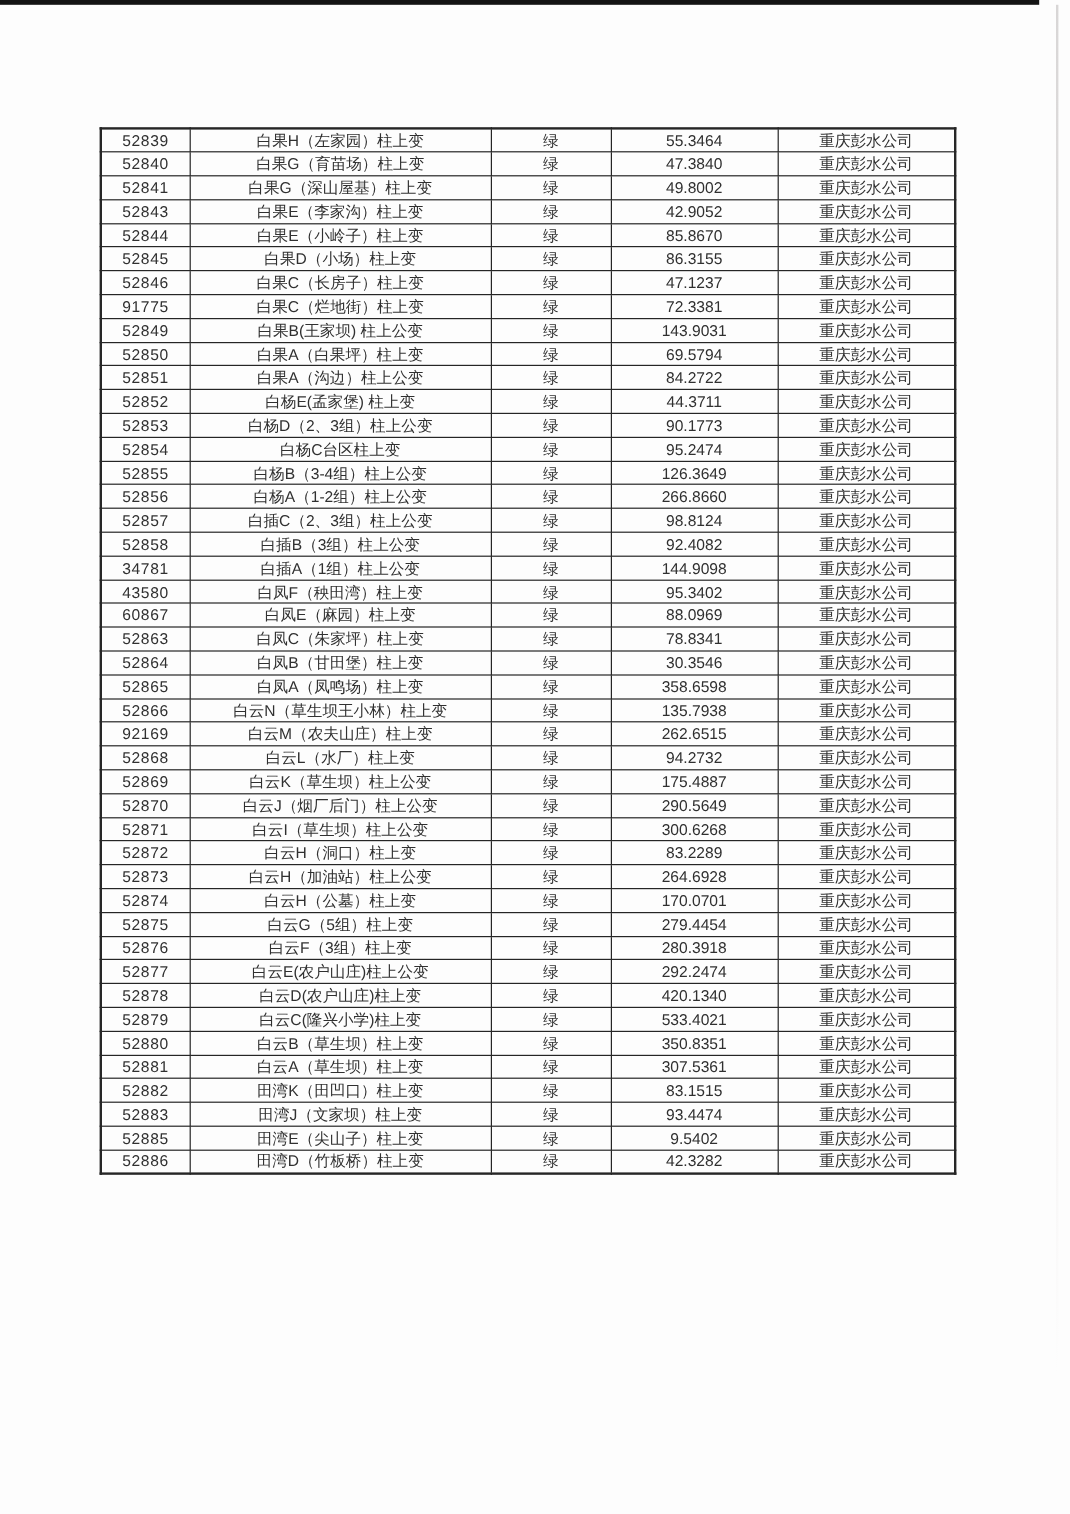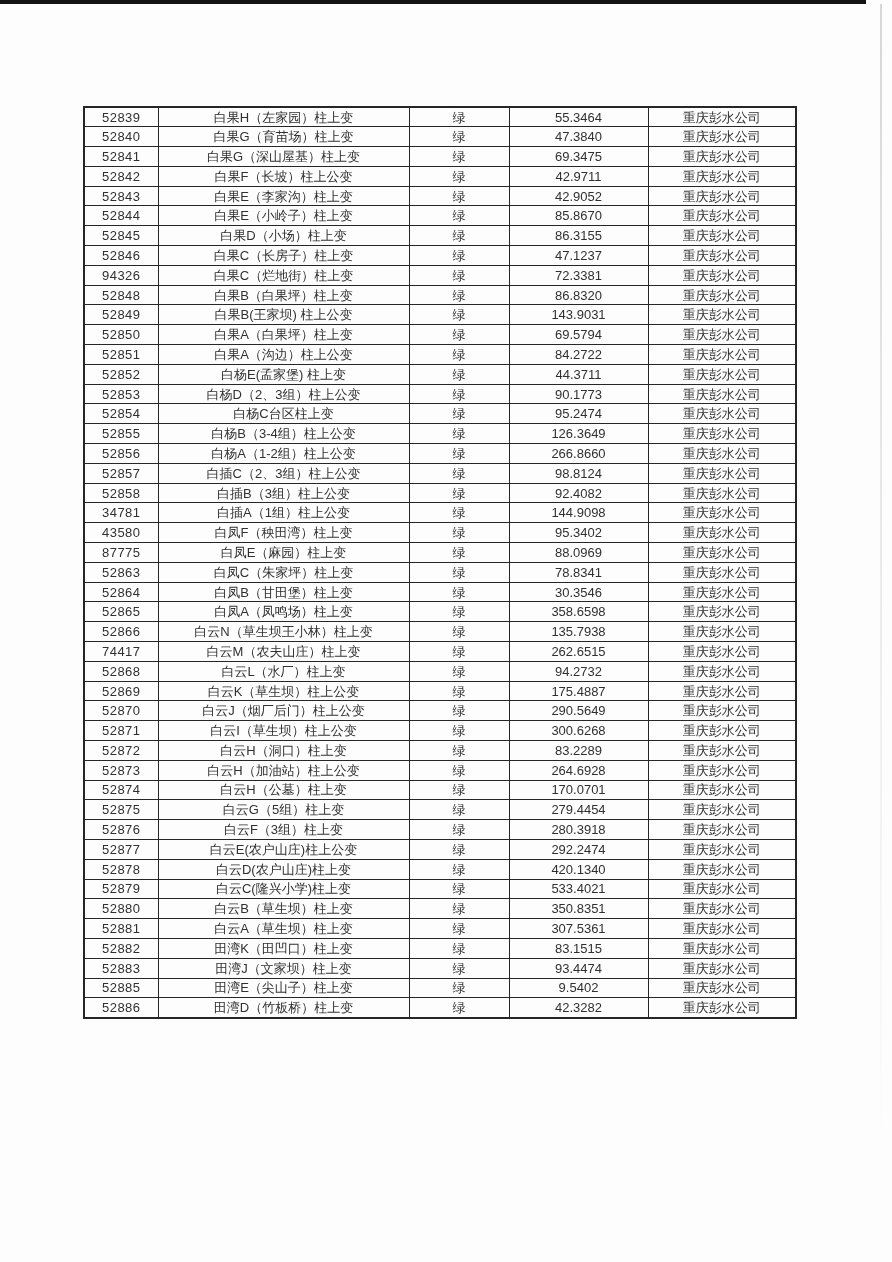--- a/index.html
+++ b/index.html
@@ -84,31 +84,24 @@
     <td class="col-name">白果G（育苗场）柱上变</td>
     <td class="col-status">绿</td>
     <td class="col-value">47.3840</td>
     <td class="col-company">重庆彭水公司</td>
   </tr>
 
   <tr>
     <td class="col-id">52841</td>
     <td class="col-name">白果G（深山屋基）柱上变</td>
     <td class="col-status">绿</td>
-    <td class="col-value">69.3475</td>
-    <td class="col-company">重庆彭水公司</td>
-  </tr>
-
-  <tr>
-    <td class="col-id">52842</td>
-    <td class="col-name">白果F（长坡）柱上公变</td>
-    <td class="col-status">绿</td>
-    <td class="col-value">42.9711</td>
-    <td class="col-company">重庆彭水公司</td>
-  </tr>
+    <td class="col-value">49.8002</td>
+    <td class="col-company">重庆彭水公司</td>
+  </tr>
+
 
   <tr>
     <td class="col-id">52843</td>
     <td class="col-name">白果E（李家沟）柱上变</td>
     <td class="col-status">绿</td>
     <td class="col-value">42.9052</td>
     <td class="col-company">重庆彭水公司</td>
   </tr>
 
   <tr>
@@ -129,34 +122,27 @@
 
   <tr>
     <td class="col-id">52846</td>
     <td class="col-name">白果C（长房子）柱上变</td>
     <td class="col-status">绿</td>
     <td class="col-value">47.1237</td>
     <td class="col-company">重庆彭水公司</td>
   </tr>
 
   <tr>
-    <td class="col-id">94326</td>
+    <td class="col-id">91775</td>
     <td class="col-name">白果C（烂地街）柱上变</td>
     <td class="col-status">绿</td>
     <td class="col-value">72.3381</td>
     <td class="col-company">重庆彭水公司</td>
   </tr>
 
-  <tr>
-    <td class="col-id">52848</td>
-    <td class="col-name">白果B（白果坪）柱上变</td>
-    <td class="col-status">绿</td>
-    <td class="col-value">86.8320</td>
-    <td class="col-company">重庆彭水公司</td>
-  </tr>
 
   <tr>
     <td class="col-id">52849</td>
     <td class="col-name">白果B(王家坝) 柱上公变</td>
     <td class="col-status">绿</td>
     <td class="col-value">143.9031</td>
     <td class="col-company">重庆彭水公司</td>
   </tr>
 
   <tr>
@@ -241,21 +227,21 @@
 
   <tr>
     <td class="col-id">43580</td>
     <td class="col-name">白凤F（秧田湾）柱上变</td>
     <td class="col-status">绿</td>
     <td class="col-value">95.3402</td>
     <td class="col-company">重庆彭水公司</td>
   </tr>
 
   <tr>
-    <td class="col-id">87775</td>
+    <td class="col-id">60867</td>
     <td class="col-name">白凤E（麻园）柱上变</td>
     <td class="col-status">绿</td>
     <td class="col-value">88.0969</td>
     <td class="col-company">重庆彭水公司</td>
   </tr>
 
 
   <tr>
     <td class="col-id">52863</td>
     <td class="col-name">白凤C（朱家坪）柱上变</td>
@@ -282,21 +268,21 @@
 
   <tr>
     <td class="col-id">52866</td>
     <td class="col-name">白云N（草生坝王小林）柱上变</td>
     <td class="col-status">绿</td>
     <td class="col-value">135.7938</td>
     <td class="col-company">重庆彭水公司</td>
   </tr>
 
   <tr>
-    <td class="col-id">74417</td>
+    <td class="col-id">92169</td>
     <td class="col-name">白云M（农夫山庄）柱上变</td>
     <td class="col-status">绿</td>
     <td class="col-value">262.6515</td>
     <td class="col-company">重庆彭水公司</td>
   </tr>
 
   <tr>
     <td class="col-id">52868</td>
     <td class="col-name">白云L（水厂）柱上变</td>
     <td class="col-status">绿</td>

